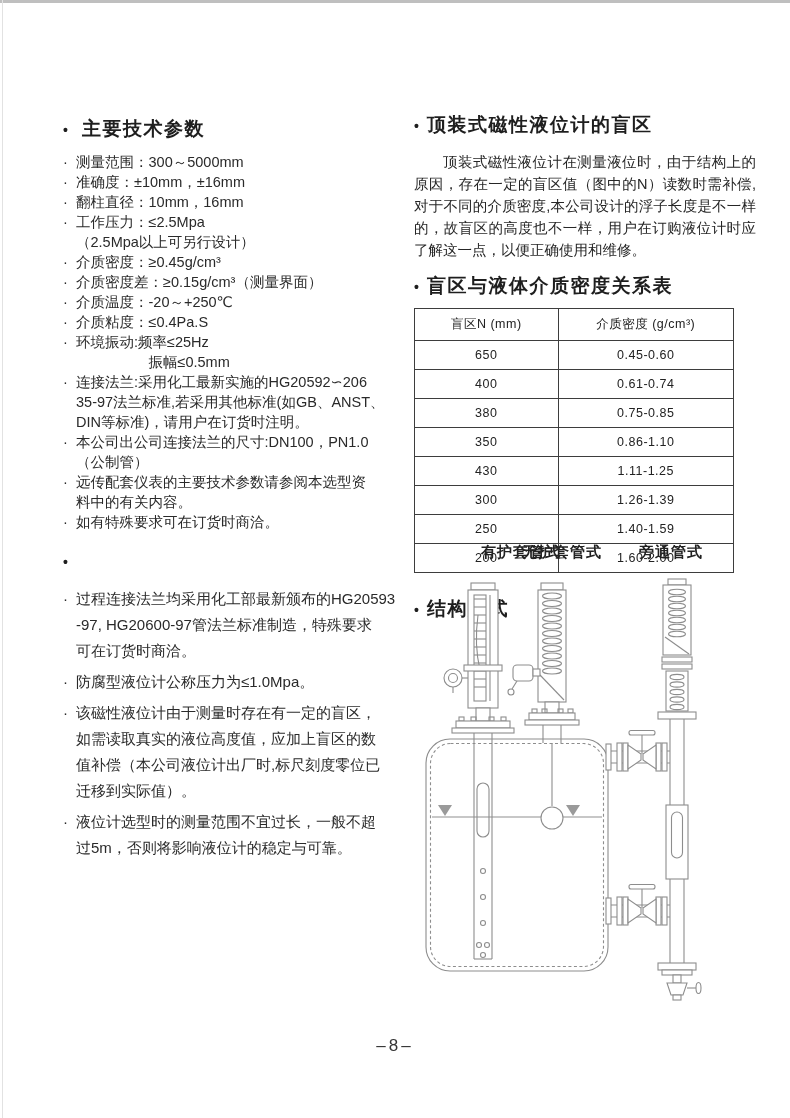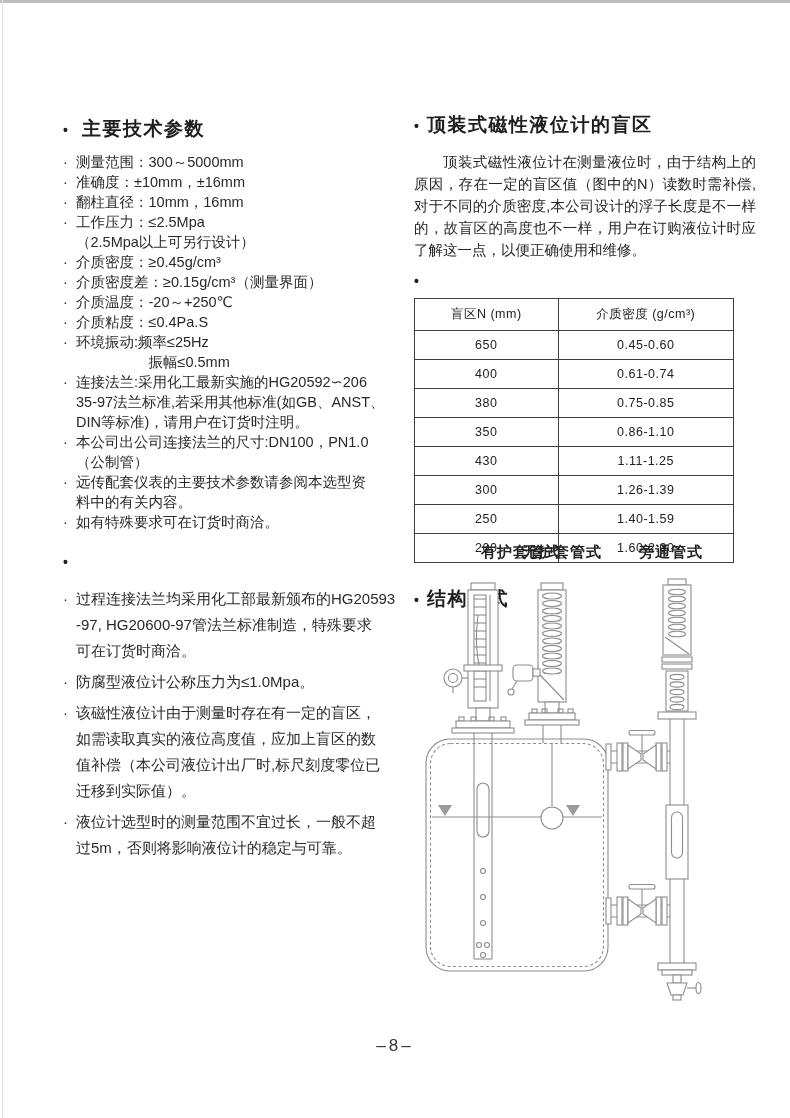--- a/index.html
+++ b/index.html
@@ -124,20 +124,21 @@
 
 <div class="col-right">
   <div class="sec-title">
     <span class="blt">•</span>
     <span>顶装式磁性液位计的盲区</span>
   </div>
   <p class="para">顶装式磁性液位计在测量液位时，由于结构上的原因，存在一定的盲区值（图中的N）读数时需补偿,对于不同的介质密度,本公司设计的浮子长度是不一样的，故盲区的高度也不一样，用户在订购液位计时应了解这一点，以便正确使用和维修。</p>
 
   <div class="sec-title tbl-title">
     <span class="blt">•</span>
+    <span>盲区与液体介质密度关系表</span>
   </div>
   <table class="density-table">
     <thead>
         <tr>
           <th>盲区N (mm)</th>
           <th>介质密度 (g/cm³)</th>
         </tr>
       </thead>
       <tbody>
         <tr>

